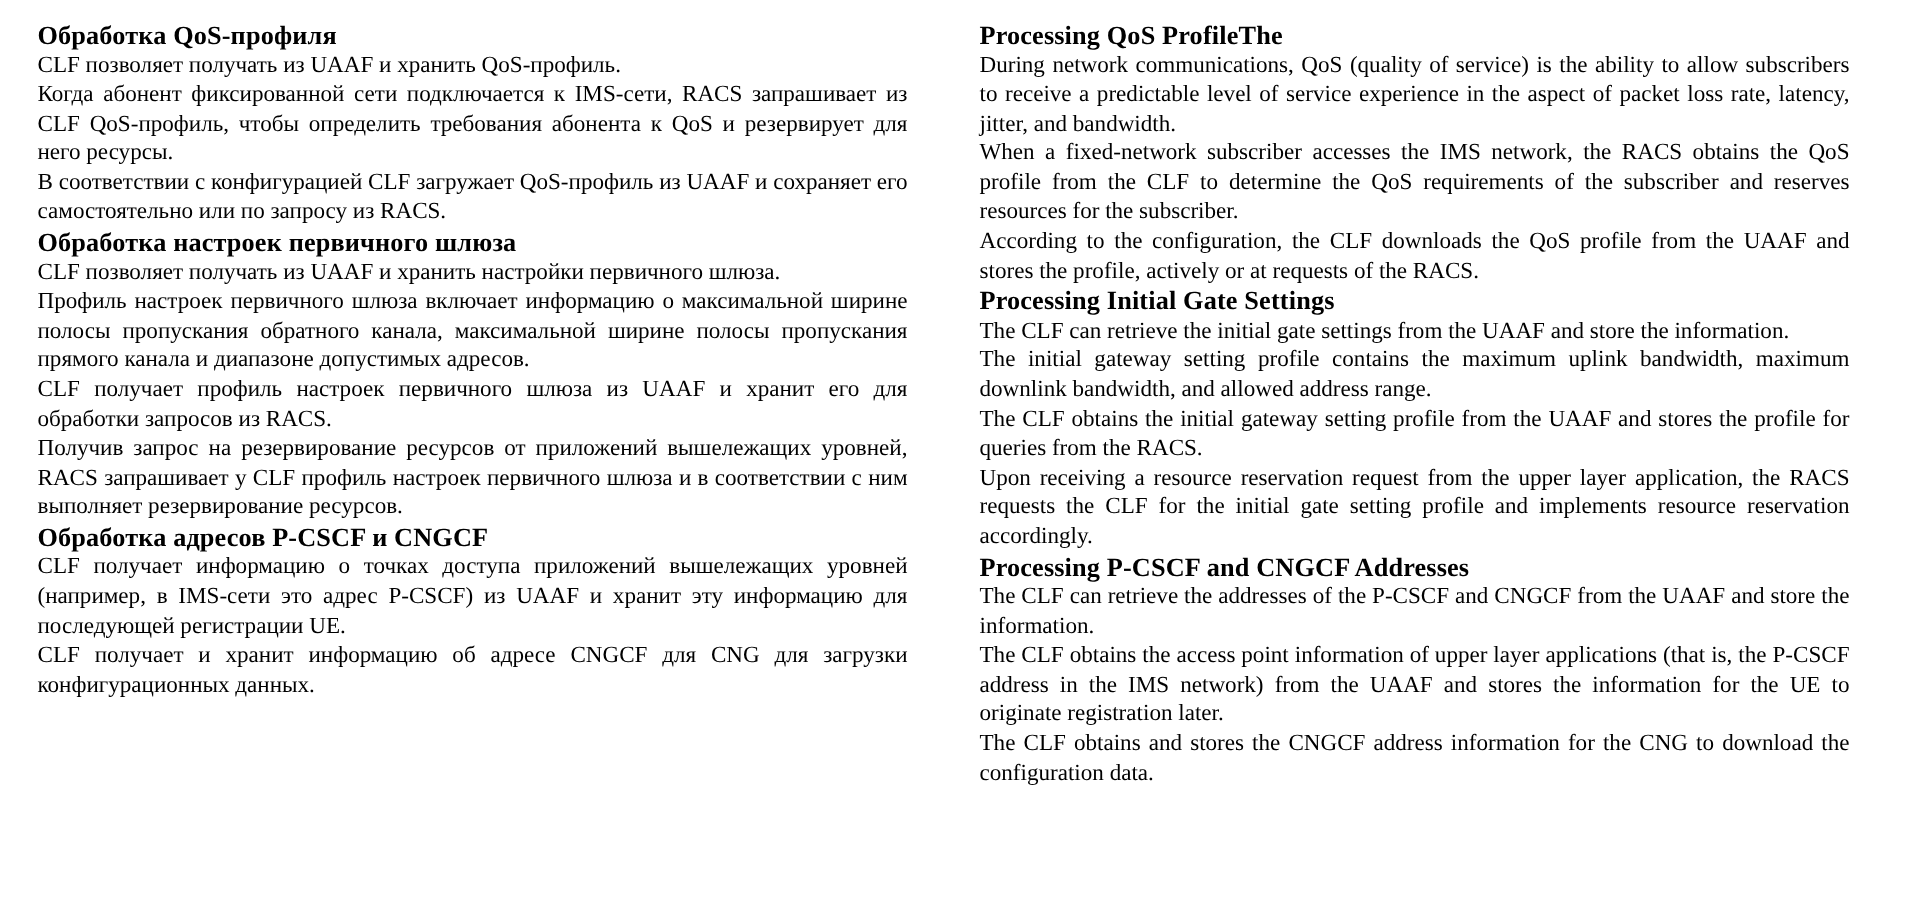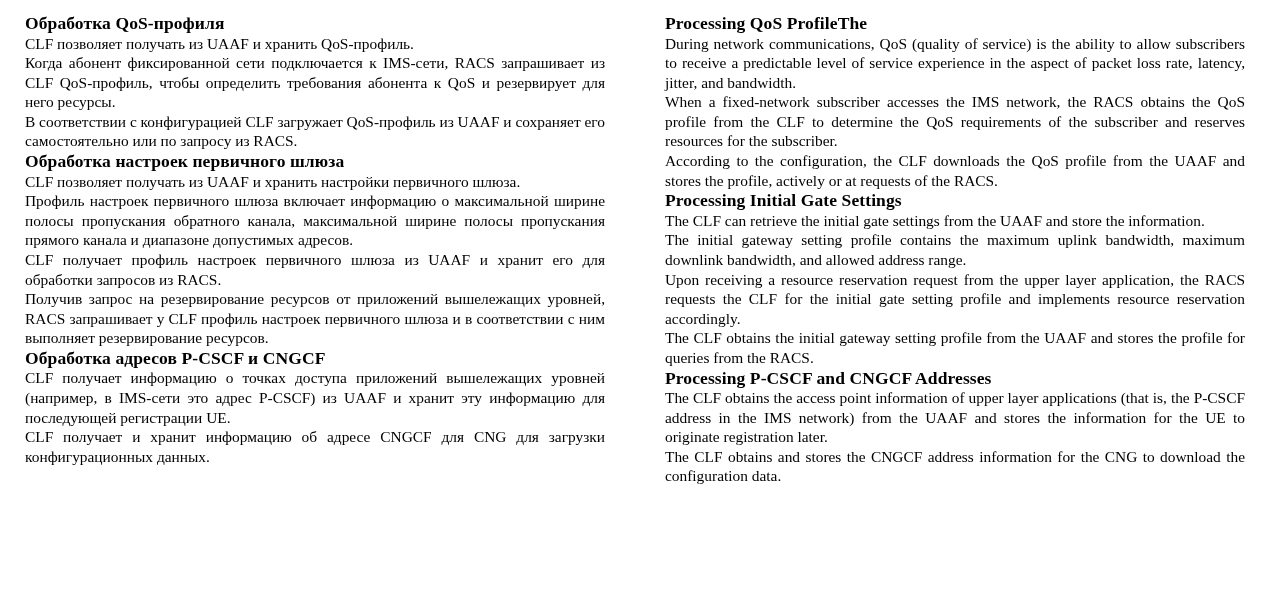--- a/index.html
+++ b/index.html
@@ -9,21 +9,21 @@
   }
   .page {
     position: relative;
     width: 1270px;
     height: 600px;
     background: #ffffff;
     overflow: hidden;
     box-sizing: border-box;
     padding: 13px 37px 0 25px;
     display: flex;
-    gap: 60px;
+    gap: 48px;
     font-family: "Liberation Serif", "DejaVu Serif", serif;
     color: #000000;
   }
   .column {
     width: 580px;
     flex: 0 0 580px;
   }
   .heading {
     margin: 0;
     font-size: 17.5px;
@@ -66,21 +66,22 @@
 
   <div class="column" lang="en">
     <h2 class="heading">Processing QoS ProfileThe</h2>
     <p class="para">During network communications, QoS (quality of service) is the ability to allow subscribers to receive a predictable level of service experience in the aspect of packet loss rate, latency, jitter, and bandwidth.</p>
     <p class="para">When a fixed-network subscriber accesses the IMS network, the RACS obtains the QoS profile from the CLF to determine the QoS requirements of the subscriber and reserves resources for the subscriber.</p>
     <p class="para">According to the configuration, the CLF downloads the QoS profile from the UAAF and stores the profile, actively or at requests of the RACS.</p>
 
     <h2 class="heading">Processing Initial Gate Settings</h2>
     <p class="para">The CLF can retrieve the initial gate settings from the UAAF and store the information.</p>
     <p class="para">The initial gateway setting profile contains the maximum uplink bandwidth, maximum downlink bandwidth, and allowed address range.</p>
+    <p class="para">The CLF obtains the initial gateway setting profile from the UAAF and stores the profile for queries from the RACS.</p>
     <p class="para">Upon receiving a resource reservation request from the upper layer application, the RACS requests the CLF for the initial gate setting profile and implements resource reservation accordingly.</p>
-    <p class="para">The CLF obtains the initial gateway setting profile from the UAAF and stores the profile for queries from the RACS.</p>
 
     <h2 class="heading">Processing P-CSCF and CNGCF Addresses</h2>
+    <p class="para">The CLF can retrieve the addresses of the P-CSCF and CNGCF from the UAAF and store the information.</p>
     <p class="para">The CLF obtains the access point information of upper layer applications (that is, the P-CSCF address in the IMS network) from the UAAF and stores the information for the UE to originate registration later.</p>
     <p class="para">The CLF obtains and stores the CNGCF address information for the CNG to download the configuration data.</p>
   </div>
 
 </div>
 
 </body></html>

